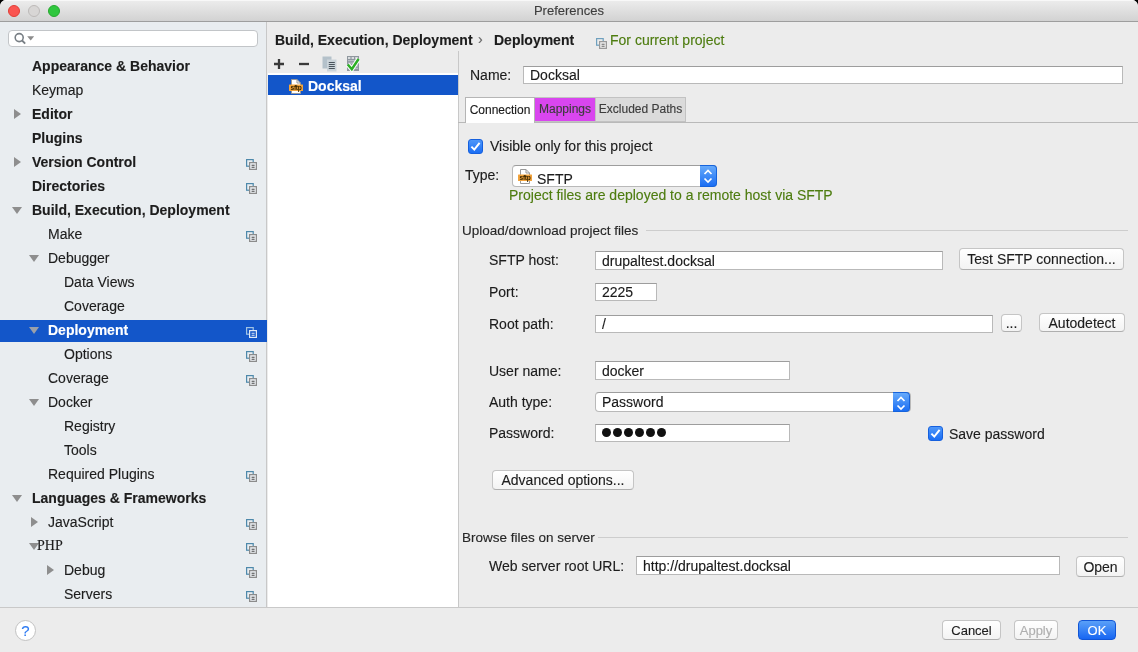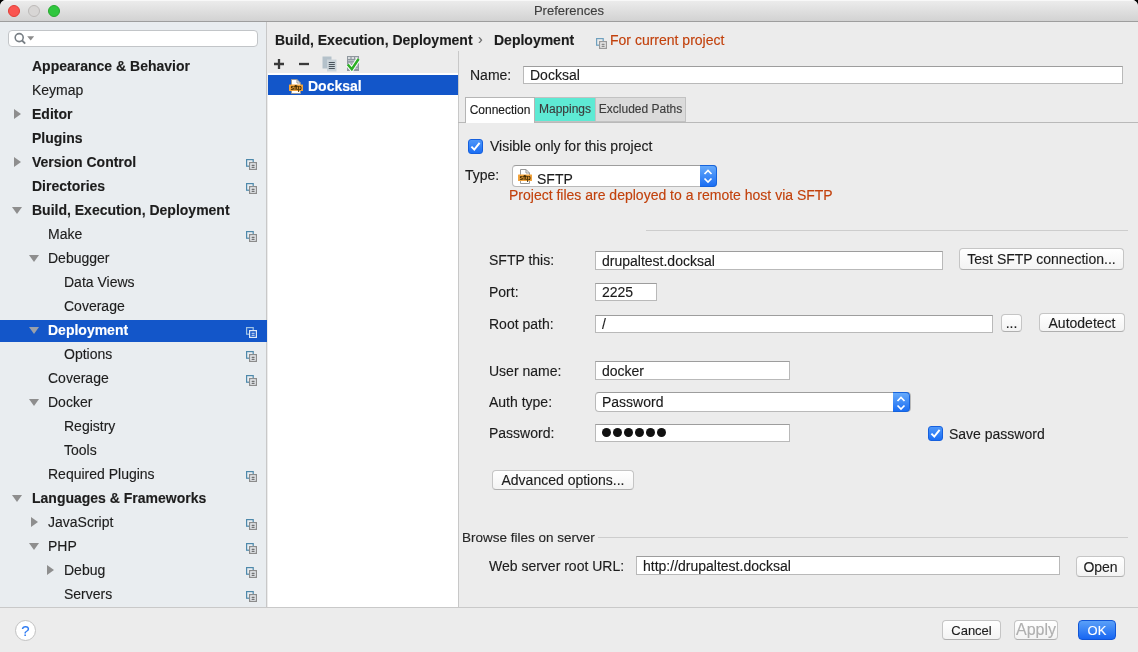--- a/index.html
+++ b/index.html
@@ -13,21 +13,21 @@
 .trow{position:absolute;left:0;width:267px;height:24px;font-size:14px;color:#1D1D1D}
 .trow.sel{background:linear-gradient(transparent 2px,#1356C9 2px)}
 .mid{position:absolute;left:268px;top:73px;width:190px;height:534px;background:#fff}
 .vline2{position:absolute;left:458px;top:51px;width:1px;height:556px;background:#C8C8C8}
 .selrow{position:absolute;left:268px;top:75px;width:190px;height:20px;background:#1356C9}
 .lbl{position:absolute;font-size:14px;color:#1C1C1C;white-space:nowrap;height:18px;line-height:18px}
 .field{position:absolute;background:#fff;border:1px solid #b9b9b9;border-top-color:#9d9d9d;font-size:14px;color:#1a1a1a;white-space:nowrap}
 .field span{position:absolute;left:6px;top:50%;transform:translateY(-50%)}
 .btn{position:absolute;background:linear-gradient(#FFFFFF,#F3F3F3);border:1px solid #C5C5C5;border-bottom-color:#AFAFAF;border-radius:4px;font-size:14px;color:#1D1D1D;text-align:center;white-space:nowrap}
 .btn span{position:absolute;left:0;width:100%;top:50%;transform:translateY(-50%)}
-.grey{color:#c2410c}
+.grey{color:#4d7c0f}
 .sechead{position:absolute;font-size:13.5px;color:#262626;white-space:nowrap}
 .secline{position:absolute;height:1px;background:#CDCDCD}
 .cb{position:absolute;width:15px;height:15px;border-radius:3px;background:linear-gradient(#4E97F9,#1B6EF4);border:1px solid #1560DE}
 .tab{position:absolute;top:97px;height:25px;font-size:12px;text-align:center;white-space:nowrap}
 .bottombar{position:absolute;left:0;top:607px;width:1138px;height:45px;background:#ECECEC;border-top:1px solid #C9C9C9}
 </style></head>
 <body>
 <div class="win">
   <div class="titlebar">
     <div class="light" style="left:8px;background:#FA5550;border:0.5px solid #E03E36"></div>
@@ -148,21 +148,21 @@
           <span style="position:absolute;left:31px;top:7px;width:0;height:0;border-left:7px solid #8E8E8E;border-top:5px solid transparent;border-bottom:5px solid transparent"></span>
           <span style="position:absolute;left:48px;top:0;line-height:24px;text-align:center;">JavaScript</span>
           <span style="position:absolute;left:246px;top:7px"><svg width="11" height="11" viewBox="0 0 11 11">
               <rect x="0.6" y="0.6" width="6.6" height="6.6" fill="none" stroke="#4E89AB" stroke-width="1.2"></rect>
               <rect x="3.6" y="3.6" width="6.8" height="6.8" fill="#E9EDF0" stroke="#8C8C8C" stroke-width="1.2"></rect>
               <path d="M5.6 6.3h3M5.6 8.3h3" stroke="#4A4A4A" stroke-width="1.1" fill="none"></path>
             </svg></span>
         </div>
 <div class="trow" style="top:512px">
           <span style="position:absolute;left:29px;top:9px;width:0;height:0;border-top:7px solid #8E8E8E;border-left:5px solid transparent;border-right:5px solid transparent"></span>
-          <span style="position:absolute;left:48px;top:0;line-height:24px;">PHP</span>
+          <span style="position:absolute;left:37px;top:0;line-height:24px;font-family:Liberation Serif, serif;">PHP</span>
           <span style="position:absolute;left:246px;top:7px"><svg width="11" height="11" viewBox="0 0 11 11">
               <rect x="0.6" y="0.6" width="6.6" height="6.6" fill="none" stroke="#4E89AB" stroke-width="1.2"></rect>
               <rect x="3.6" y="3.6" width="6.8" height="6.8" fill="#E9EDF0" stroke="#8C8C8C" stroke-width="1.2"></rect>
               <path d="M5.6 6.3h3M5.6 8.3h3" stroke="#4A4A4A" stroke-width="1.1" fill="none"></path>
             </svg></span>
         </div>
 <div class="trow" style="top:536px">
           <span style="position:absolute;left:47px;top:7px;width:0;height:0;border-left:7px solid #8E8E8E;border-top:5px solid transparent;border-bottom:5px solid transparent"></span>
           <span style="position:absolute;left:64px;top:0;line-height:24px;">Debug</span>
           <span style="position:absolute;left:246px;top:7px"><svg width="11" height="11" viewBox="0 0 11 11">
@@ -222,21 +222,21 @@
         <path d="M5.6 6.3h3M5.6 8.3h3" stroke="#6A6A6A" stroke-width="1.1" fill="none"></path>
       </svg></div>
   <div class="lbl grey" style="left:610px;top:31px">For current project</div>
 
   <div class="lbl" style="left:470px;top:66px">Name:</div>
   <div class="field" style="left:523px;top:66px;width:600px;height:18px">
       <span>Docksal</span>
     </div>
 
   <div style="position:absolute;left:458px;top:122px;width:680px;height:1px;background:#B9B9B9"></div>
-  <div class="tab" style="left:534px;width:62px;background:#5eead4;border:1px solid #C2C2C2;line-height:23px;color:#3C3C3C">Mappings</div>
+  <div class="tab" style="left:534px;width:62px;background:#d946ef;border:1px solid #C2C2C2;line-height:23px;color:#3C3C3C">Mappings</div>
   <div class="tab" style="left:595px;width:91px;background:#DBDBDB;border:1px solid #C2C2C2;line-height:23px;color:#3C3C3C">Excluded Paths</div>
   <div class="tab" style="left:465px;width:70px;height:26px;background:#fff;border:1px solid #B5B5B5;border-bottom:0;line-height:24px;color:#1A1A1A">Connection</div>
 
   <div class="cb" style="left:468px;top:139px"></div>
   <svg width="15" height="15" viewBox="0 0 15 15" style="position:absolute;left:468px;top:139px">
     <path d="M3.4 7.6 L6.3 10.6 L11.6 3.9" stroke="#fff" stroke-width="2" fill="none"></path>
   </svg>
   <div class="lbl" style="left:490px;top:137px">Visible only for this project</div>
 
   <div class="lbl" style="left:465px;top:166px">Type:</div>
@@ -250,23 +250,24 @@
   <div class="lbl" style="left:537px;top:170px">SFTP</div>
   <div style="position:absolute;left:700px;top:165px;width:17px;height:22px;border-radius:0 4px 4px 0;background:linear-gradient(#66AAFB,#1B6EF3);border:1px solid #1563DC;border-left:0">
       <svg width="16" height="21" viewBox="0 0 16 21" style="position:absolute;left:0;top:0">
         <path d="M4.5 8 L8 4.5 L11.5 8" stroke="#fff" stroke-width="1.7" fill="none"></path>
         <path d="M4.5 12.5 L8 16 L11.5 12.5" stroke="#fff" stroke-width="1.7" fill="none"></path>
       </svg>
     </div>
 
   <div class="lbl grey" style="left:509px;top:186px">Project files are deployed to a remote host via SFTP</div>
 
+  <div class="sechead" style="left:462px;top:222px;height:18px;line-height:18px">Upload/download project files</div>
   <div class="secline" style="left:646px;top:230px;width:482px"></div>
 
-  <div class="lbl" style="left:489px;top:251px">SFTP this:</div>
+  <div class="lbl" style="left:489px;top:251px">SFTP host:</div>
   <div class="field" style="left:595px;top:251px;width:348px;height:19px">
       <span>drupaltest.docksal</span>
     </div>
   <div class="btn" style="left:959px;top:248px;width:165px;height:22px">
       <span>Test SFTP connection...</span>
     </div>
 
   <div class="lbl" style="left:489px;top:283px">Port:</div>
   <div class="field" style="left:595px;top:283px;width:62px;height:18px">
       <span>2225</span>
@@ -322,20 +323,20 @@
     </div>
   <div class="btn" style="left:1076px;top:556px;width:49px;height:21px">
       <span>Open</span>
     </div>
 
   <div class="bottombar">
     <div style="position:absolute;left:15px;top:12px;width:21px;height:21px;border-radius:50%;background:#fff;border:1px solid #C2C2C2;text-align:center;line-height:20px;font-size:15px;color:#2E7BF2">?</div>
     <div class="btn" style="left:942px;top:12px;width:59px;height:20px;font-size:13px">
         <span>Cancel</span>
       </div>
-    <div class="btn" style="left:1014px;top:12px;width:44px;height:20px;color:#AFAFAF;font-size:16px">
+    <div class="btn" style="left:1014px;top:12px;width:44px;height:20px;color:#AFAFAF;font-size:13px">
         <span>Apply</span>
       </div>
     <div class="btn" style="left:1078px;top:12px;width:38px;height:20px;background:linear-gradient(#5AA0F8,#1766F2);border-color:#1155D6;color:#fff;font-size:13px">
         <span>OK</span>
       </div>
   </div>
 </div>
 
 </body></html>

